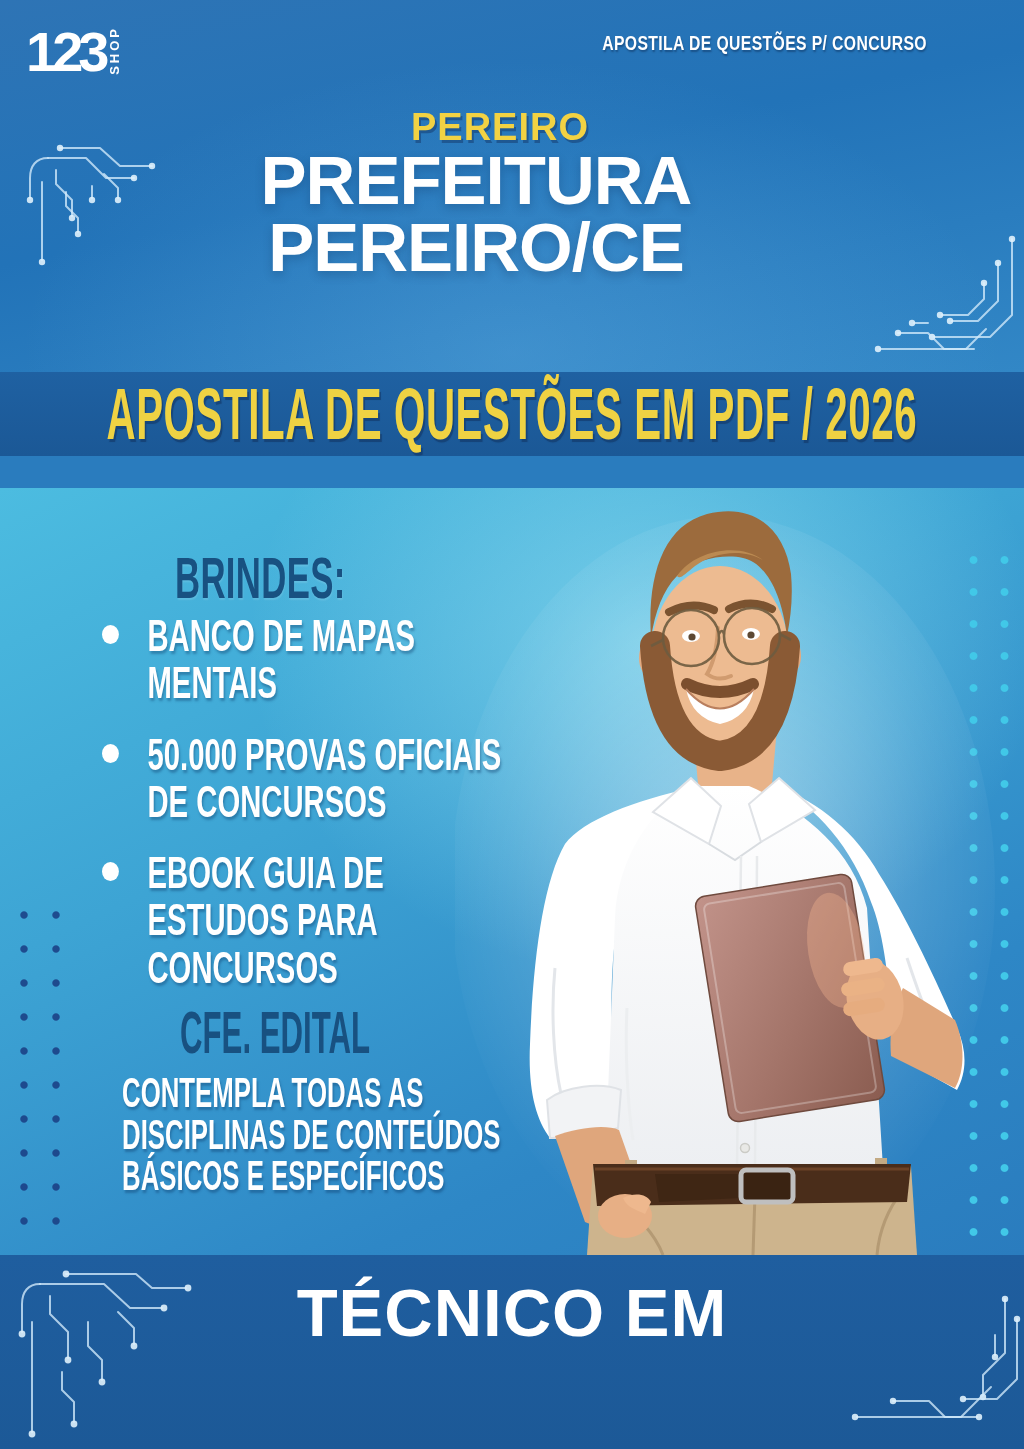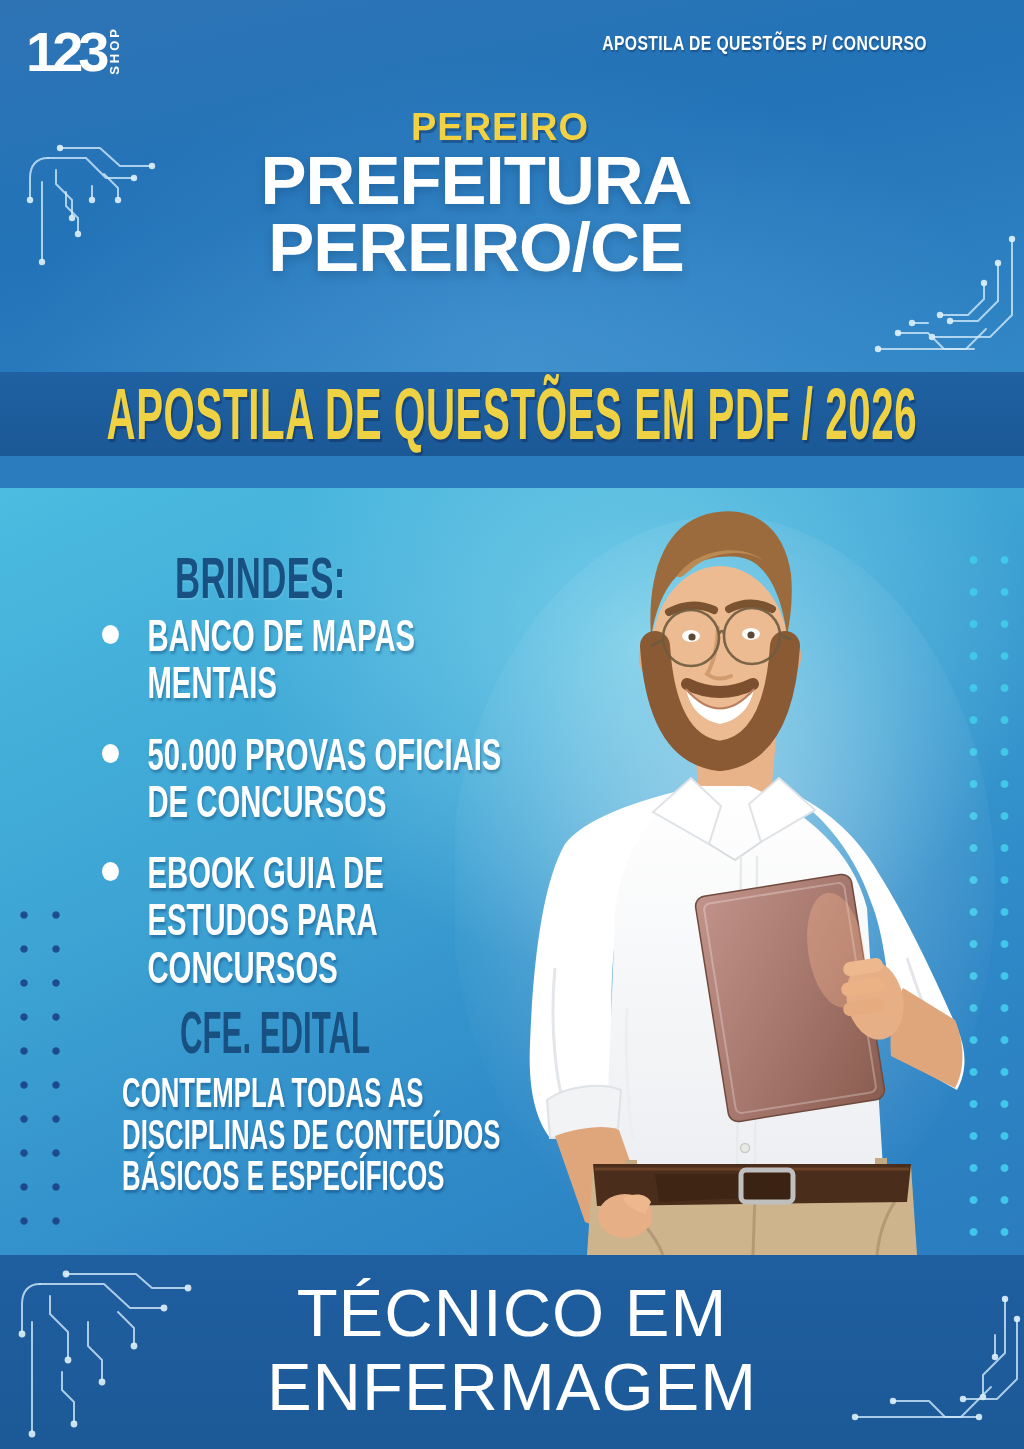--- a/index.html
+++ b/index.html
@@ -92,21 +92,21 @@
     background-image:radial-gradient(circle, rgba(25,60,130,.85) 3.2px, rgba(25,60,130,0) 4.2px);
     background-size:32px 34px;}
 
   
   .circuit{pointer-events:none;}
   .circuit path{fill:none;stroke:#cfe9fa;stroke-width:2;stroke-linecap:round;stroke-linejoin:round;opacity:.8;}
   .circuit circle{fill:#dff1fc;opacity:.9;}
 
   
   .role{left:0;top:1276px;width:1024px;text-align:center;
-    font-size:67px;font-weight:normal;color:#fff;line-height:1.1;letter-spacing:1px;}
+    font-size:67px;font-weight:bold;color:#fff;line-height:1.1;letter-spacing:1px;}
 
   .man{left:455px;top:488px;width:560px;height:767px;}
 </style>
 </head>
 <body>
 
 <div class="poster">
 
   <div class="abs sec-top"></div>
 
@@ -325,16 +325,15 @@
     <li>50.000 PROVAS OFICIAIS DE CONCURSOS</li>
     <li>EBOOK GUIA DE ESTUDOS PARA CONCURSOS</li>
   </ul>
   <div class="abs edital-heading">
     <span>CFE. EDITAL</span>
   </div>
   <div class="abs edital-desc">CONTEMPLA TODAS AS DISCIPLINAS DE CONTEÚDOS BÁSICOS E ESPECÍFICOS</div>
 
   <div class="abs role">
     <div>TÉCNICO EM</div>
-    <div>ENFERMAGEM</div>
   </div>
 
 </div>
 
 </body></html>

